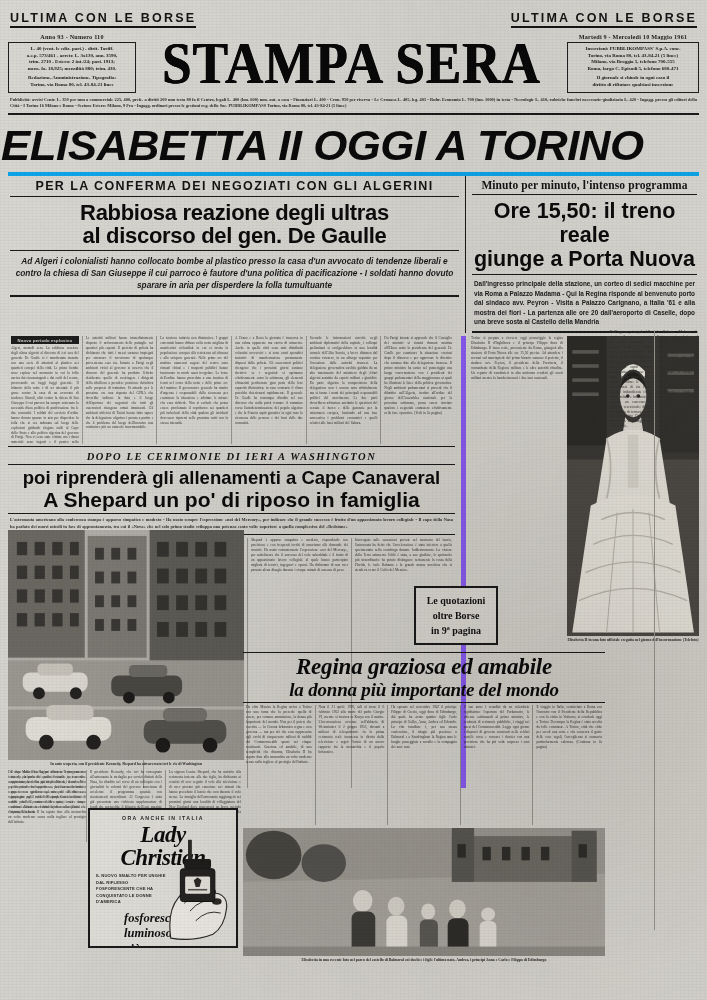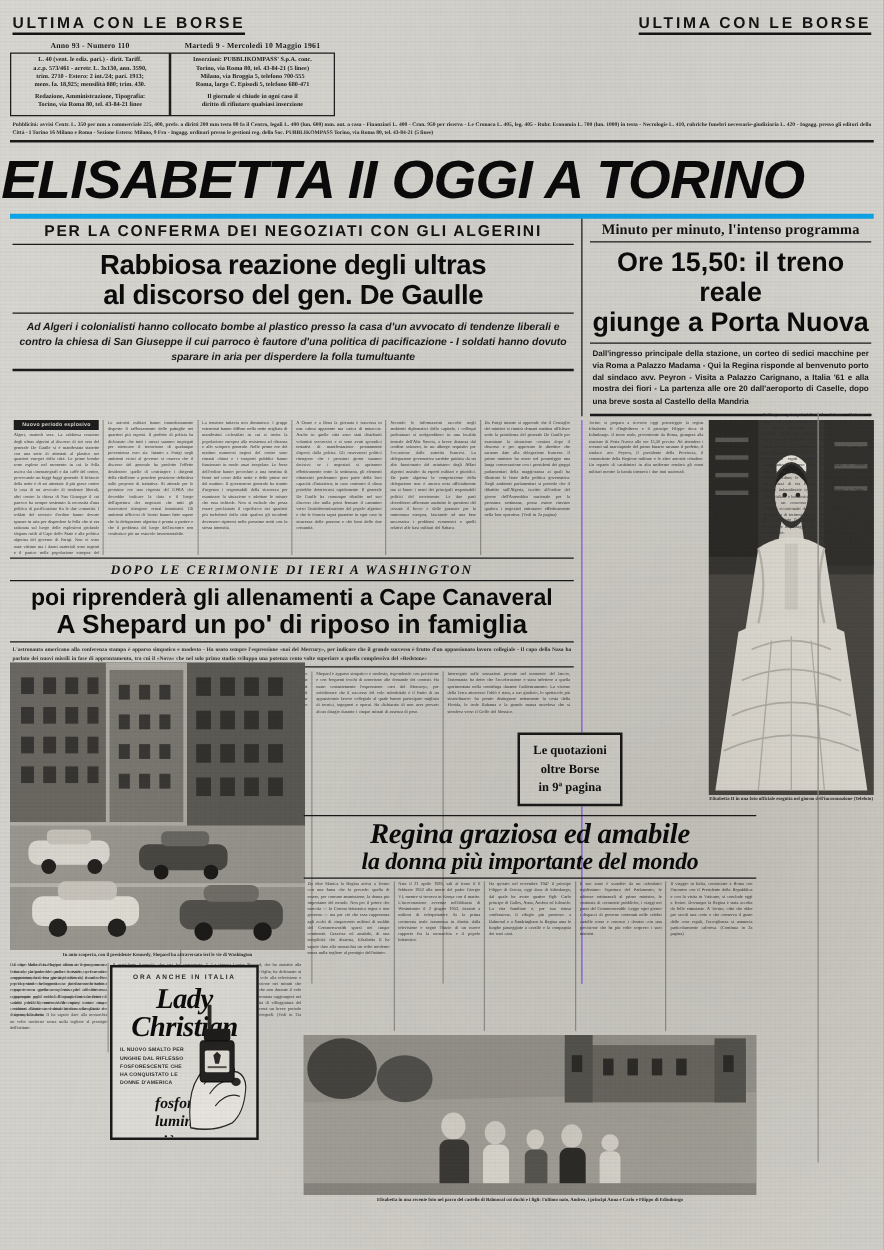--- a/index.html
+++ b/index.html
@@ -235,20 +235,23 @@
           <div>trim. 2710 - Estero: 2 int./24; pari. 1913;</div>
           <div>mens. fa. 18,925; mensilità 880; trim. 430.</div>
         </div>
         <div class="seg">
           <div>Redazione, Amministrazione, Tipografia:</div>
           <div>Torino, via Roma 80, tel. 43-84-21 linee</div>
         </div>
       </div>
     </div>
 
+    <div class="np-title">
+      <h1>STAMPA SERA</h1>
+    </div>
 
     <div class="np-side right">
       <div class="np-line">Martedì 9 - Mercoledì 10 Maggio 1961</div>
       <div class="np-box">
         <div class="seg">
           <div>Inserzioni: PUBBLIKOMPASS' S.p.A. conc.</div>
           <div>Torino, via Roma 80, tel. 43-84-21 (5 linee)</div>
           <div>Milano, via Broggia 5, telefono 700-555</div>
           <div>Roma, largo C. Episodi 5, telefono 680-471</div>
         </div>
@@ -281,21 +284,21 @@
       <div class="headline-r">
         <div>Ore 15,50: il treno reale</div>
         <div>giunge a Porta Nuova</div>
       </div>
       <div class="deck-r">Dall'ingresso principale della stazione, un corteo di sedici macchine per via Roma a Palazzo Madama - Qui la Regina risponde al benvenuto porto dal sindaco avv. Peyron - Visita a Palazzo Carignano, a Italia '61 e alla mostra dei fiori - La partenza alle ore 20 dall'aeroporto di Caselle, dopo una breve sosta al Castello della Mandria</div>
     </div>
   </div>
 
   <div class="row" style="margin-top:3px;">
 
-    <div style="width:458px;box-sizing:border-box;padding-right:6px;border-right:1px solid #8b5cf6;">
+    <div style="width:458px;box-sizing:border-box;padding-right:6px;border-right:5px solid #8b5cf6;">
       <div class="row" style="height:108px;overflow:hidden;">
         <div style="width:16.6%;padding:0 3px;">
           <div class="subhead-sm">Nuovo periodo esplosivo</div>
           <div class="micro">Algeri, martedì sera. La rabbiosa reazione degli ultras algerini al discorso di ieri sera del generale De Gaulle si è manifestata stanotte con una serie di attentati al plastico nei quartieri europei della città. Le prime bombe sono esplose nel momento in cui la folla usciva dai cinematografi e dai caffè del centro, provocando un fuggi fuggi generale. Il bilancio della notte è di sei attentati: il più grave contro la casa di un avvocato di tendenze liberali, altri contro la chiesa di San Giuseppe il cui parroco ha sempre sostenuto la necessità d'una politica di pacificazione fra le due comunità. I soldati del servizio d'ordine hanno dovuto sparare in aria per disperdere la folla che si era radunata sul luogo delle esplosioni gridando slogans ostili al Capo dello Stato e alla politica algerina del governo di Parigi. Non vi sono state vittime ma i danni materiali sono ingenti e il panico nella popolazione europea del centro è stato notevolissimo.</div>
         </div>
         <div style="width:16.6%;padding:0 3px;" class="colsep">
           <div class="micro">Le autorità militari hanno immediatamente disposto il rafforzamento delle pattuglie nei quartieri più esposti. Il prefetto di polizia ha dichiarato che tutti i mezzi saranno impiegati per stroncare il terrorismo di qualunque provenienza esso sia. Intanto a Parigi negli ambienti vicini al governo si osserva che il discorso del generale ha prodotto l'effetto desiderato: quello di costringere i dirigenti della ribellione a prendere posizione definitiva sulle proposte di trattativa. Si attende per le prossime ore una risposta del GPRA che dovrebbe indicare la data e il luogo dell'apertura dei negoziati che tutti gli osservatori ritengono ormai imminenti. Gli ambienti ufficiosi di Tunisi hanno fatto sapere che la delegazione algerina è pronta a partire e che il problema del luogo dell'incontro non costituisce più un ostacolo insormontabile.</div>
         </div>
         <div style="width:16.6%;padding:0 3px;" class="colsep">
           <div class="micro">La tensione tuttavia non diminuisce. I gruppi estremisti hanno diffuso nella notte migliaia di manifestini ciclostilati in cui si invita la popolazione europea alla resistenza ad oltranza e allo sciopero generale. Nelle prime ore del mattino numerosi negozi del centro sono rimasti chiusi e i trasporti pubblici hanno funzionato in modo assai irregolare. Le forze dell'ordine hanno proceduto a una trentina di fermi nel corso della notte e delle prime ore del mattino. Il governatore generale ha riunito d'urgenza i responsabili della sicurezza per esaminare la situazione e adottare le misure che essa richiede. Non si esclude che possa essere proclamato il coprifuoco nei quartieri più turbolenti della città qualora gli incidenti dovessero ripetersi nelle prossime notti con la stessa intensità.</div>
@@ -605,21 +608,21 @@
       </div>
       <div style="width:33.3%;padding:0 3px;" class="colsep">
         <div class="micro">Il presidente Kennedy, che ieri ha consegnato all'astronauta la medaglia per servizi distinti della Nasa, ha ribadito nel corso di un colloquio con i giornalisti la volontà del governo americano di accelerare il programma spaziale con stanziamenti straordinari. Al Congresso è stata già presentata una richiesta supplementare di fondi che porterebbe il bilancio dell'ente spaziale a una cifra quasi doppia rispetto a quella dell'esercizio precedente.</div>
       </div>
       <div style="width:33.3%;padding:0 3px;" class="colsep">
         <div class="micro">La signora Louise Shepard, che ha assistito alla cerimonia insieme alle due figlie, ha dichiarato ai cronisti di aver seguito il volo alla televisione e di aver provato più emozione nei minuti che hanno preceduto il lancio che non durante il volo stesso. La famiglia dell'astronauta raggiungerà nei prossimi giorni una località di villeggiatura del New England dove trascorrerà un breve periodo di vacanza lontano dai fotografi. (Vedi in 11a pagina)</div>
       </div>
     </div>
   </div>
 
-  <div style="position:absolute;left:88px;top:772px;width:119px;height:140px;z-index:35;">
+  <div style="position:absolute;left:88px;top:808px;width:150px;height:140px;z-index:35;">
     <div class="ad" style="height:100%;">
       <div class="ad-top">ORA ANCHE IN ITALIA</div>
       <div class="ad-brand">Lady Christian</div>
       <div class="ad-body">IL NUOVO SMALTO PER UNGHIE DAL RIFLESSO FOSFORESCENTE CHE HA CONQUISTATO LE DONNE D'AMERICA</div>
       <div class="ad-claims">
         <div class="ad-claim">fosforescente</div>
         <div class="ad-claim">luminoso</div>
         <div class="ad-claim">più resistente</div>
       </div>
 

